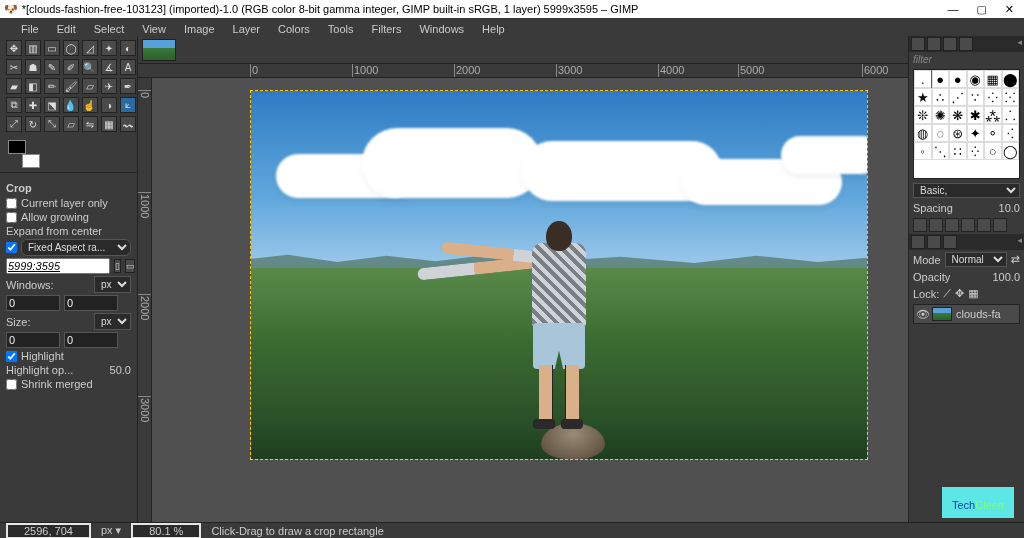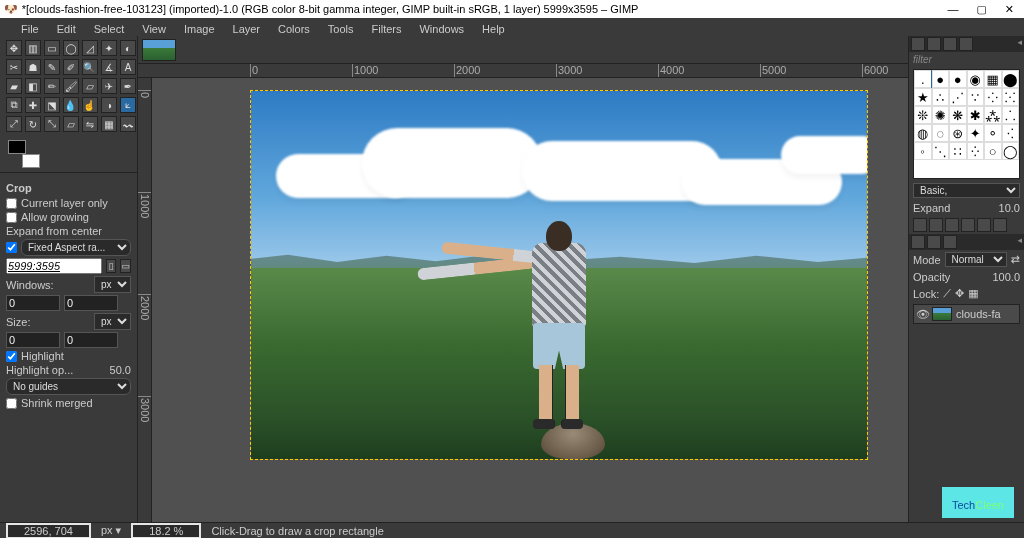--- a/index.html
+++ b/index.html
@@ -17,21 +17,21 @@
 .toolbox .tool.selected { background: #2a6aa0; }
 .fgbg { margin: 4px 8px; width: 32px; height: 28px; position: relative; }
 .fgbg .fg { position: absolute; width: 18px; height: 14px; background: #000; border: 1px solid #888; top: 0; left: 0; }
 .fgbg .bg { position: absolute; width: 18px; height: 14px; background: #fff; border: 1px solid #888; bottom: 0; right: 0; }
 .options { padding: 2px 6px; font-size: 10px; }
 .options .hdr { font-weight: bold; padding: 2px 0; }
 .options .row { display: flex; align-items: center; gap: 4px; padding: 1px 0; }
 .options input[type=checkbox] { width: 11px; height: 11px; }
 .options select, .options input[type=text], .options input[type=number] { background: #2a2a2a; color: #ddd; border: 1px solid #555; font-size: 10px; padding: 1px 2px; }
 .options .select-full { width: 100%; border-radius: 6px; }
-.options .ratio-val { font-style: italic; text-decoration: underline; width: 96px; }
+.options .ratio-val { font-style: italic; text-decoration: underline; width: 104px; }
 .options .icon-btn { width: 14px; height: 14px; background: #4a4a4a; border: 1px solid #222; display: inline-flex; align-items: center; justify-content: center; cursor: pointer; font-size: 9px; }
 .options .num-field { width: 54px; background:#222; border:1px solid #555; color:#eee; padding:1px 2px; }
 .options .unit { margin-left: auto; font-size: 10px; }
 .options .btn-full { width: 100%; background: #4a4a4a; border: 1px solid #222; color: #ddd; padding: 2px; cursor: pointer; text-align: center; }
 .options .label { flex: 1; }
 .center { flex: 1; display: flex; flex-direction: column; position: relative; }
 .tabbar { height: 28px; background: #3a3a3a; border-bottom: 1px solid #222; display: flex; align-items: center; padding: 2px 4px; }
 .tabbar .tab { width: 34px; height: 22px; background: #555; border: 1px solid #222; cursor: pointer; position: relative; overflow: hidden; }
 .tabbar .tab .thumb { width: 100%; height: 100%; background: linear-gradient(to bottom, #5aa0d8 0%, #5aa0d8 40%, #3a7a3a 40%, #2a6030 100%); }
 .ruler-h { height: 14px; background: #3a3a3a; border-bottom: 1px solid #222; position: relative; overflow: hidden; font-size: 8px; color: #aaa; }
@@ -196,42 +196,39 @@
         </div>
       <div class="row">
           <input type="checkbox" checked="" style="">
           <span>Highlight</span>
         </div>
       <div class="row">
           <span>Highlight op...</span>
           <span style="margin-left:auto">50.0</span>
         </div>
       <div class="row">
-          <select class="select-full"><option>No guides</option></select>
-        </div>
-      <div class="row">
           <input type="checkbox" style="">
           <span>Shrink merged</span>
         </div>
     </div>
   </div>
 
   <div class="center">
     <div class="tabbar">
       <div class="tab">
           <div class="thumb"></div>
         </div>
     </div>
     <div class="ruler-h">
       <div class="tick" style="left:112px">0</div>
       <div class="tick" style="left:214px">1000</div>
       <div class="tick" style="left:316px">2000</div>
       <div class="tick" style="left:418px">3000</div>
       <div class="tick" style="left:520px">4000</div>
-      <div class="tick" style="left:622px">5000</div>
+      <div class="tick" style="left:600px">5000</div>
       <div class="tick" style="left:724px">6000</div>
     </div>
     <div class="canvas-row">
       <div class="ruler-v">
         <div class="tick" style="top:12px">0</div>
         <div class="tick" style="top:114px">1000</div>
         <div class="tick" style="top:216px">2000</div>
         <div class="tick" style="top:318px">3000</div>
       </div>
       <div class="canvas-area">
@@ -362,21 +359,21 @@
           <span class="glyph">○</span>
         </div>
       <div class="bcell">
           <span class="glyph">◯</span>
         </div>
     </div>
     <div class="row">
         <select style="flex:1"><option>Basic,</option></select>
       </div>
     <div class="row">
-        <span>Expand</span>
+        <span>Spacing</span>
         <span style="margin-left:auto">10.0</span>
       </div>
     <div class="icon-row">
       <div class="ib"></div>
       <div class="ib"></div>
       <div class="ib"></div>
       <div class="ib"></div>
       <div class="ib"></div>
       <div class="ib"></div>
     </div>
@@ -407,19 +404,19 @@
         <div class="lthumb"></div>
         <span>clouds-fa</span>
       </div>
     </div>
   </div>
 </div>
 
 <div class="statusbar">
   <span class="field">2596, 704</span>
   <span>px ▾</span>
-  <span class="field">18.2 %</span>
+  <span class="field">80.1 %</span>
   <span>Click-Drag to draw a crop rectangle</span>
 </div>
 
 <div class="watermark">
   <span>Tech</span><span class="cleen">Cleen</span>
 </div>
 
 </body></html>

